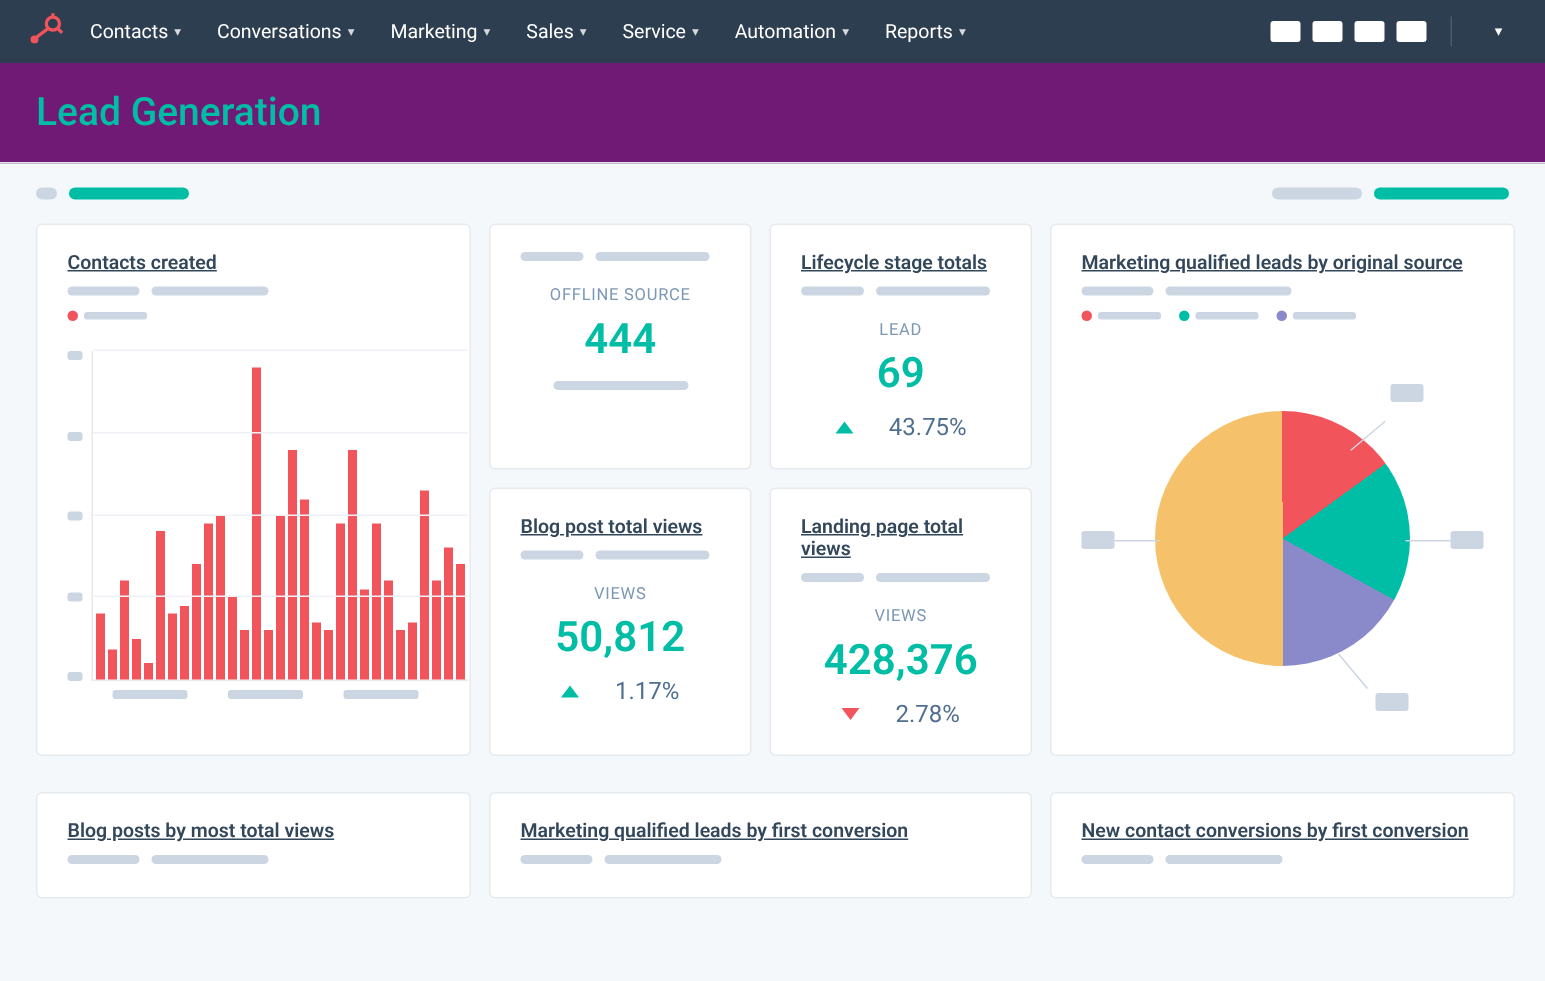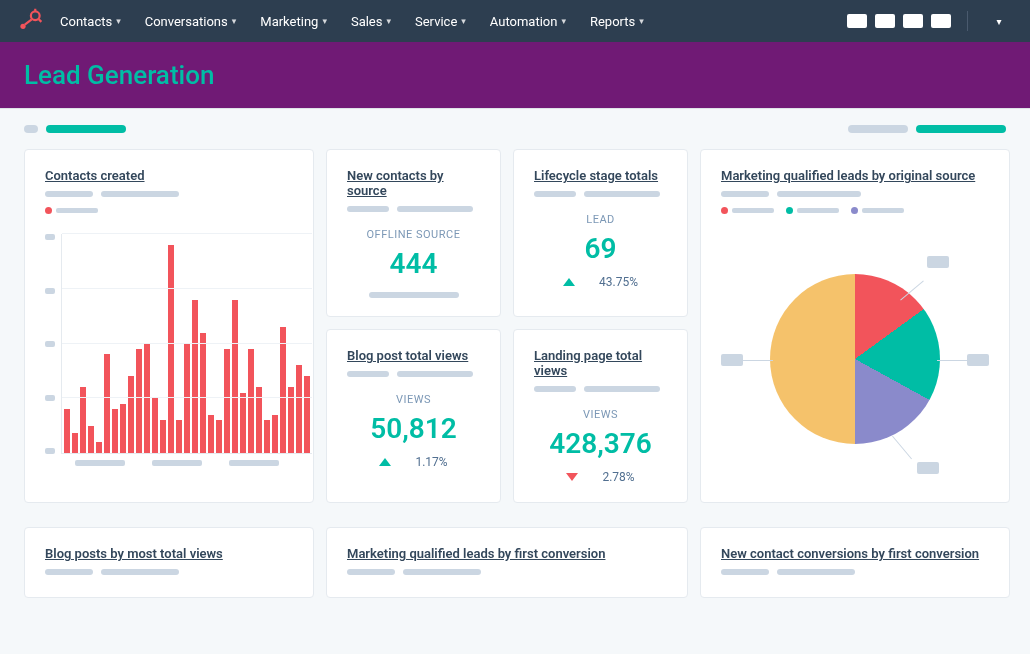--- a/index.html
+++ b/index.html
@@ -35,21 +35,21 @@
 .card-sub { display: flex; gap: 8px; margin-bottom: 4px; }
 .sub-pill { height: 6px; background: #cbd6e2; border-radius: 3px; }
 .legend { display: flex; flex-wrap: wrap; gap: 8px 12px; margin-top: 10px; font-size: 10px; align-items: center; }
 .legend-item { display: flex; align-items: center; gap: 4px; }
 .legend-dot { width: 7px; height: 7px; border-radius: 50%; }
 .legend-bar { width: 42px; height: 5px; background: #cbd6e2; border-radius: 2px; }
 
 .stat-card { text-align: center; }
 .stat-label { color: #7c98b6; font-size: 11px; letter-spacing: .5px; margin-top: 16px; }
 .stat-value { color: #00bda5; font-size: 28px; font-weight: 600; margin-top: 6px; }
-.stat-change { margin-top: 10px; font-size: 12px; color: #516f90; display: flex; align-items: center; justify-content: center; gap: 24px; }
+.stat-change { margin-top: 10px; font-size: 16px; color: #516f90; display: flex; align-items: center; justify-content: center; gap: 24px; }
 .tri-up { width: 0; height: 0; border-left: 6px solid transparent; border-right: 6px solid transparent; border-bottom: 8px solid #00bda5; }
 .tri-down { width: 0; height: 0; border-left: 6px solid transparent; border-right: 6px solid transparent; border-top: 8px solid #f2545b; }
 .stat-bar { width: 90px; height: 6px; background: #cbd6e2; border-radius: 3px; margin: 12px auto 0; }
 
 .barchart { margin-top: 20px; }
 .axis-row { display: flex; align-items: center; height: 220px; }
 .ylabels { display: flex; flex-direction: column; justify-content: space-between; height: 100%; margin-right: 6px; }
 .ylabel { width: 10px; height: 6px; background: #cbd6e2; border-radius: 2px; }
 .plot { flex: 1; height: 100%; border-left: 1px solid #e5eaef; border-bottom: 1px solid #e5eaef; position: relative; display: flex; align-items: flex-end; gap: 2px; padding: 0 2px; }
 .gridline { position: absolute; left: 0; right: 0; border-top: 1px solid #eef2f6; }
@@ -194,21 +194,20 @@
       </div>
       <div class="xlabels">
           <div class="xlabel"></div>
           <div class="xlabel"></div>
           <div class="xlabel"></div>
         </div>
     </div>
   </div>
 
   <div class="card stat-card">
-    <div class="card-title" style="text-align:left">New contacts by source</div>
     <div class="card-sub">
         <div class="sub-pill" style="width:42px"></div>
         <div class="sub-pill" style="width:76px"></div>
       </div>
     <div class="stat-label">OFFLINE SOURCE</div>
     <div class="stat-value">444</div>
     <div class="stat-bar"></div>
   </div>
 
   <div class="card stat-card">

